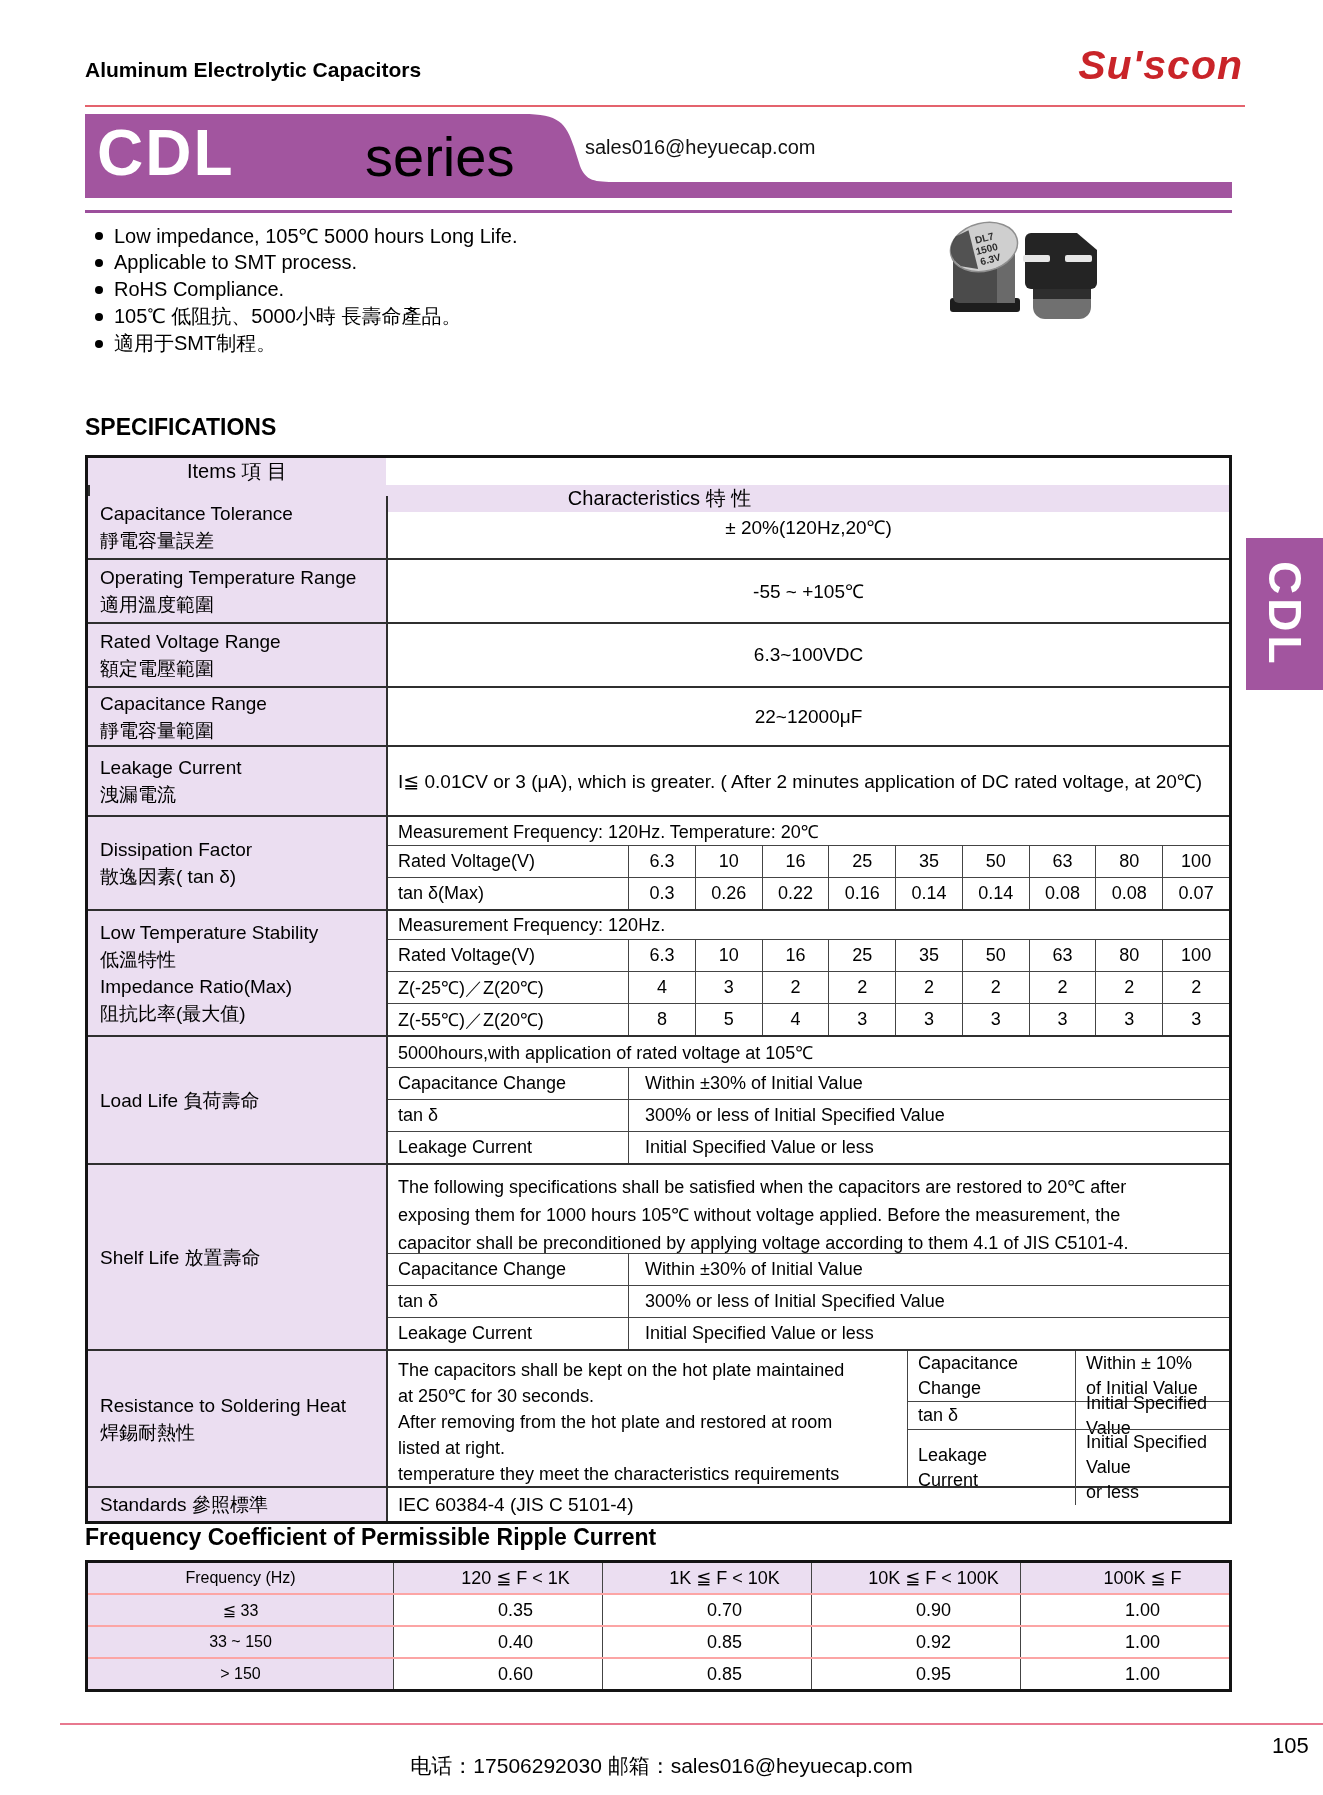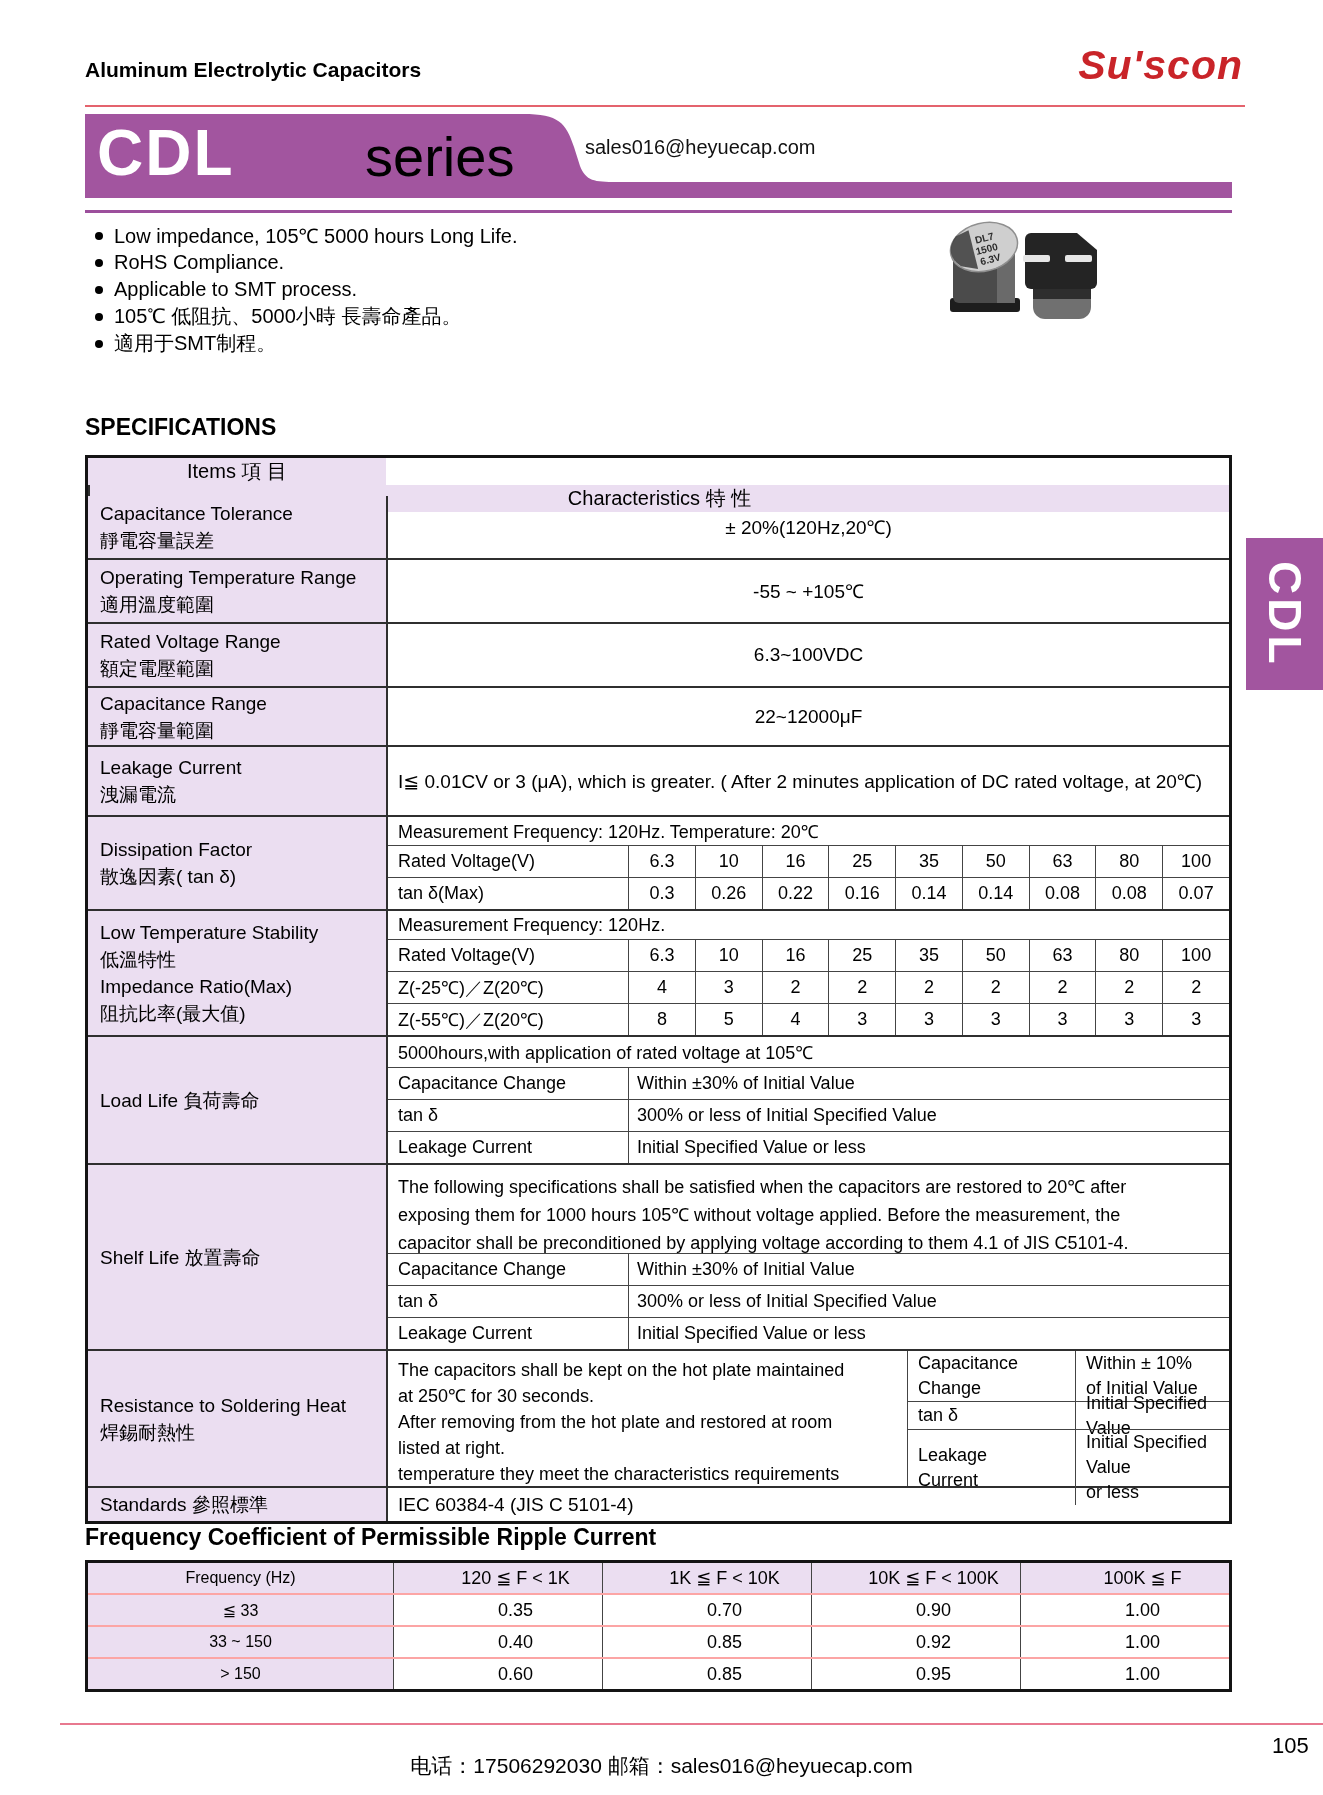--- a/index.html
+++ b/index.html
@@ -37,21 +37,21 @@
   .rcol.center { align-items:center; text-align:center; }
   .rcol.pad { padding-left:10px; }
   .cell-txt { font-size:19px; }
   .hdr .lcol, .hdr .rcol { background:#ebdef1; font-size:20px; }
   .hdr { height:36px;flex-direction:column; }
   .srow { display:flex; border-top:1.5px solid #444; align-items:stretch; }
   .srow:first-child { border-top:none; }
   .slabel { width:240px; flex:none; display:flex; align-items:center; padding-left:10px; box-sizing:border-box; font-size:18px; }
   .scell { flex:1; border-left:1.5px solid #444; display:flex; align-items:center; justify-content:center; font-size:18px; }
   .cond { display:flex; align-items:center; padding-left:10px; font-size:18px; }
-  .kval { flex:1; border-left:1.5px solid #444; display:flex; align-items:center; padding-left:8px; font-size:18px; }
+  .kval { flex:1; border-left:1.5px solid #444; display:flex; align-items:center; padding-left:16px; font-size:18px; }
   .para { padding:8px 10px 4px 10px; font-size:18px; line-height:28px; }
   .sold-desc { width:519px; flex:none; padding:6px 0 0 10px; box-sizing:border-box; font-size:18px; line-height:26px; }
   .sold-sub { flex:1; border-left:1.5px solid #444; display:flex; flex-direction:column; }
   .sold-item { width:167px; flex:none; display:flex; flex-direction:column; justify-content:center; padding-left:10px; box-sizing:border-box; font-size:18px; line-height:25px; }
   .sold-val { flex:1; border-left:1.5px solid #444; display:flex; flex-direction:column; justify-content:center; padding-left:10px; font-size:18px; line-height:25px; }
   
   .freq-table { position:absolute; left:85px; top:1560px; width:1147px; border:3px solid #141414; box-sizing:border-box; }
   .frow { display:flex; border-top:2px solid #fca5a5; height:30px; }
   .frow:first-child { border-top:none; }
   .fcell0 { width:305px; flex:none; background:#ebdef1; display:flex; align-items:center; justify-content:center; font-size:16px; }
@@ -84,25 +84,25 @@
   </div>
   <div class="sub-rule"></div>
 
   <div class="features">
     <div class="feature">
         <span class="dot"></span>
         <span>Low impedance, 105℃ 5000 hours Long Life.</span>
       </div>
     <div class="feature">
         <span class="dot"></span>
-        <span>RoHS Compliance.</span>
+        <span>Applicable to SMT process.</span>
       </div>
     <div class="feature">
         <span class="dot"></span>
-        <span>Applicable to SMT process.</span>
+        <span>RoHS Compliance.</span>
       </div>
     <div class="feature">
         <span class="dot"></span>
         <span>105℃ 低阻抗、5000小時 長壽命產品。</span>
       </div>
     <div class="feature">
         <span class="dot"></span>
         <span>適用于SMT制程。</span>
       </div>
   </div>

